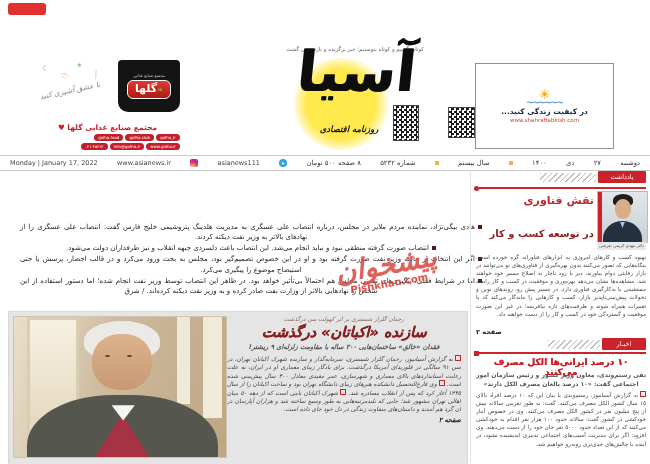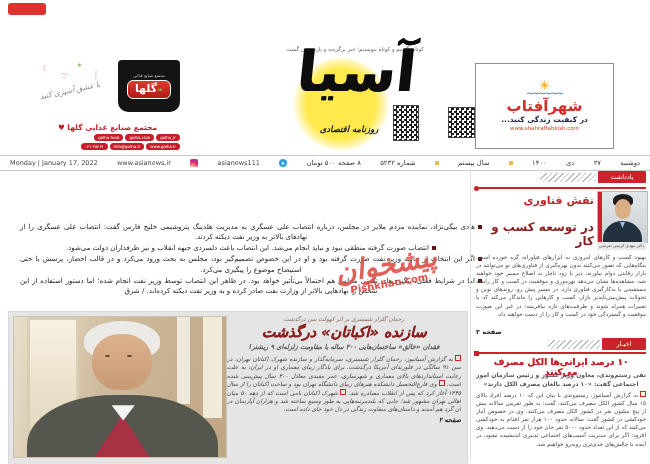--- a/index.html
+++ b/index.html
@@ -92,21 +92,21 @@
       clip-path:polygon(50% 100%,0 0,100% 0);}
   
   #divider{left:470px;top:170px;width:1px;height:292px;background:#e2e2e2;}
   .hatch{height:9px;background:repeating-linear-gradient(135deg,#bfbfbf 0 1px,transparent 1px 4px);}
   .tab{background:#cc2229;color:#fff;font-size:6.5px;line-height:12px;text-align:center;border-radius:1px;}
   .rule{height:2px;background:#cc2229;}
   .rule-dot{width:5px;height:5px;background:#cc2229;border-radius:50%;}
   .rule-sq{width:5px;height:5px;background:#cc2229;}
   #note-title{left:476px;top:194px;width:118px;text-align:right;}
   #note-title .t1{font-size:11px;font-weight:bold;color:#c0262c;}
-  #note-title .t2{font-size:12px;font-weight:bold;color:#8a1f1f;margin-top:13px;}
+  #note-title .t2{font-size:10px;font-weight:bold;color:#8a1f1f;margin-top:21px;}
   #note-photo{left:597px;top:191px;width:49px;height:50px;background:linear-gradient(#e3e7ea,#c9cfd4);
       overflow:hidden;border:1px solid #bbb;}
   #np-strip{left:0;top:0;width:4px;height:100%;background:#cc2229;}
   #np-hair{left:30%;top:4%;width:42%;height:24%;background:#1d1d1d;border-radius:50% 50% 30% 30%;}
   #np-face{left:34%;top:14%;width:34%;height:40%;background:#d9ad85;border-radius:45%;}
   #np-suit{left:10%;bottom:-2%;width:80%;height:44%;background:#23303d;border-radius:50% 50% 0 0/80% 80% 0 0;}
   #np-shirt{left:45%;bottom:28%;width:10%;height:12%;background:#9fc4e8;
       clip-path:polygon(50% 100%,0 0,100% 0);}
   #note-caption{left:597px;top:242px;width:49px;background:#e9e9e9;color:#444;font-size:4.2px;
       line-height:8px;text-align:center;}
@@ -155,21 +155,20 @@
   <div class="abs" id="tagline">کوتاه بگوییم و کوتاه بنویسیم؛ خبر برگزیده و بازنویسی گشت</div>
   <div class="abs" id="sun"></div>
   <div class="abs" id="asia-title">آسیا</div>
   <div class="abs" id="asia-sub">روزنامه اقتصادی</div>
   <div class="abs qr" id="qr-masthead"></div>
 
   <div class="abs qr" id="qr-ad"></div>
   <div class="abs" id="shahraftab">
     <div id="sa-sun">☀</div>
     <div id="sa-waves">〜〜〜〜〜〜</div>
-    <div id="sa-brand">شهرآفتاب</div>
     <div id="sa-tagline">در کیفیت زندگی کنید...</div>
     <div id="sa-url">www.shahraftabkish.com</div>
   </div>
 
   <div class="abs" id="dateline">
     <span class="dl-item">دوشنبه</span>
     <span class="dl-item">۲۷</span>
     <span class="dl-item">دی</span>
     <span class="dl-item">۱۴۰۰</span>
     <span class="dl-sep"></span>

